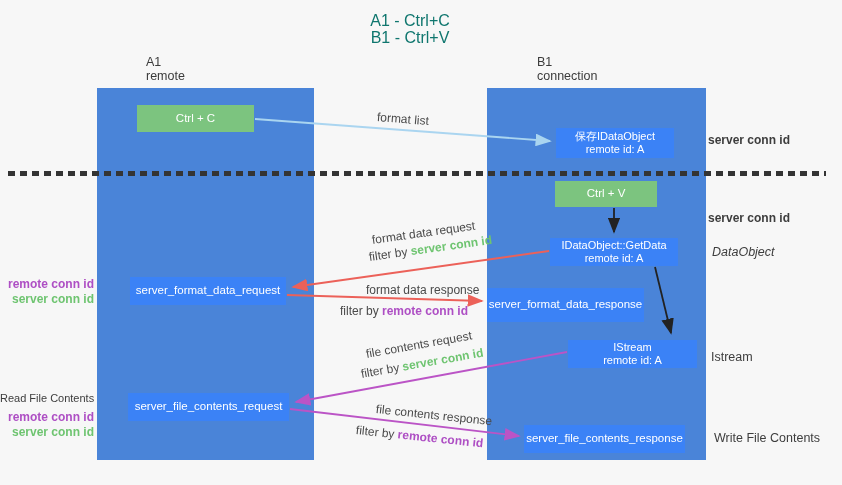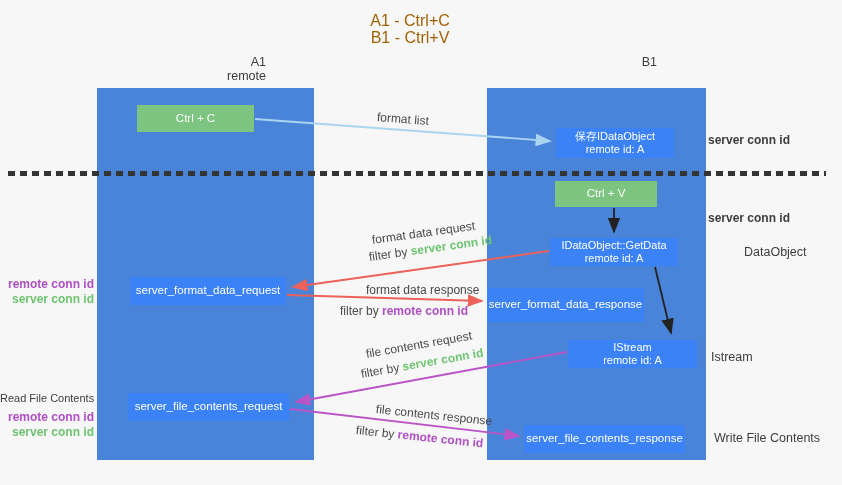--- a/index.html
+++ b/index.html
@@ -4,24 +4,24 @@
 <style>
   html,body{margin:0;padding:0;}
   .canvas{
     position:relative; width:842px; height:485px;
     background:#f7f7f7; overflow:hidden;
     font-family:"Liberation Sans", sans-serif;
     color:#3d3d3d;
   }
   .title{
     position:absolute; left:300px; top:12px; width:220px;
-    text-align:center; font-size:16px; line-height:17px; color:#a16207;
+    text-align:center; font-size:16px; line-height:17px; color:#0f766e;
   }
   .col-head{
-    position:absolute; width:120px; text-align:right;
+    position:absolute; width:120px; text-align:left;
     font-size:12.5px; line-height:14px; color:#3b3b3b;
   }
   .lifeline{
     position:absolute; top:88px; height:372px; background:#4a84d8; z-index:1;
   }
   .dotted{
     position:absolute; left:8px; top:171px; width:818px; height:5px; z-index:3;
     background:repeating-linear-gradient(90deg,#343434 0 7px,transparent 7px 12px);
   }
   svg.arrows{position:absolute; left:0; top:0; z-index:3;}
@@ -57,20 +57,21 @@
     <div>A1 - Ctrl+C</div>
     <div>B1 - Ctrl+V</div>
   </div>
 
   <div class="col-head" style="left:146px; top:55px;">
     <div>A1</div>
     <div>remote</div>
   </div>
   <div class="col-head" style="left:537px; top:55px;">
     <div>B1</div>
+    <div>connection</div>
   </div>
 
   <div class="lifeline" style="left:97px; width:217px;"></div>
   <div class="lifeline" style="left:487px; width:219px;"></div>
 
   <div class="dotted"></div>
 
   <svg class="arrows" width="842" height="485" viewBox="0 0 842 485">
     <defs>
       <marker id="m-blue" markerWidth="9" markerHeight="7" refX="8" refY="3.5" orient="auto">
@@ -144,21 +145,21 @@
     <span>filter by </span><span class="green-t">server conn id</span>
   </div>
 
   <div class="alabel" style="left:376px; top:402px; transform:rotate(6deg);">file contents response</div>
   <div class="alabel" style="left:356px; top:423px; transform:rotate(6deg);">
     <span>filter by </span><span class="purple-t">remote conn id</span>
   </div>
 
   <div class="side small green-t" style="left:708px; top:133px;">server conn id</div>
   <div class="side small green-t" style="left:708px; top:211px;">server conn id</div>
-  <div class="side" style="left:744px; top:245px;">DataObject</div>
+  <div class="side" style="left:712px; top:245px;font-style:italic;">DataObject</div>
   <div class="side" style="left:711px; top:350px;">Istream</div>
   <div class="side" style="left:714px; top:431px;">Write File Contents</div>
 
   <div class="left-stack" style="top:277px;">
     <div class="purple-t">remote conn id</div>
     <div class="green-t">server conn id</div>
   </div>
   <div class="left-stack" style="top:391px; font-size:11px; color:#3d3d3d;">Read File Contents</div>
   <div class="left-stack" style="top:410px;">
     <div class="purple-t">remote conn id</div>

